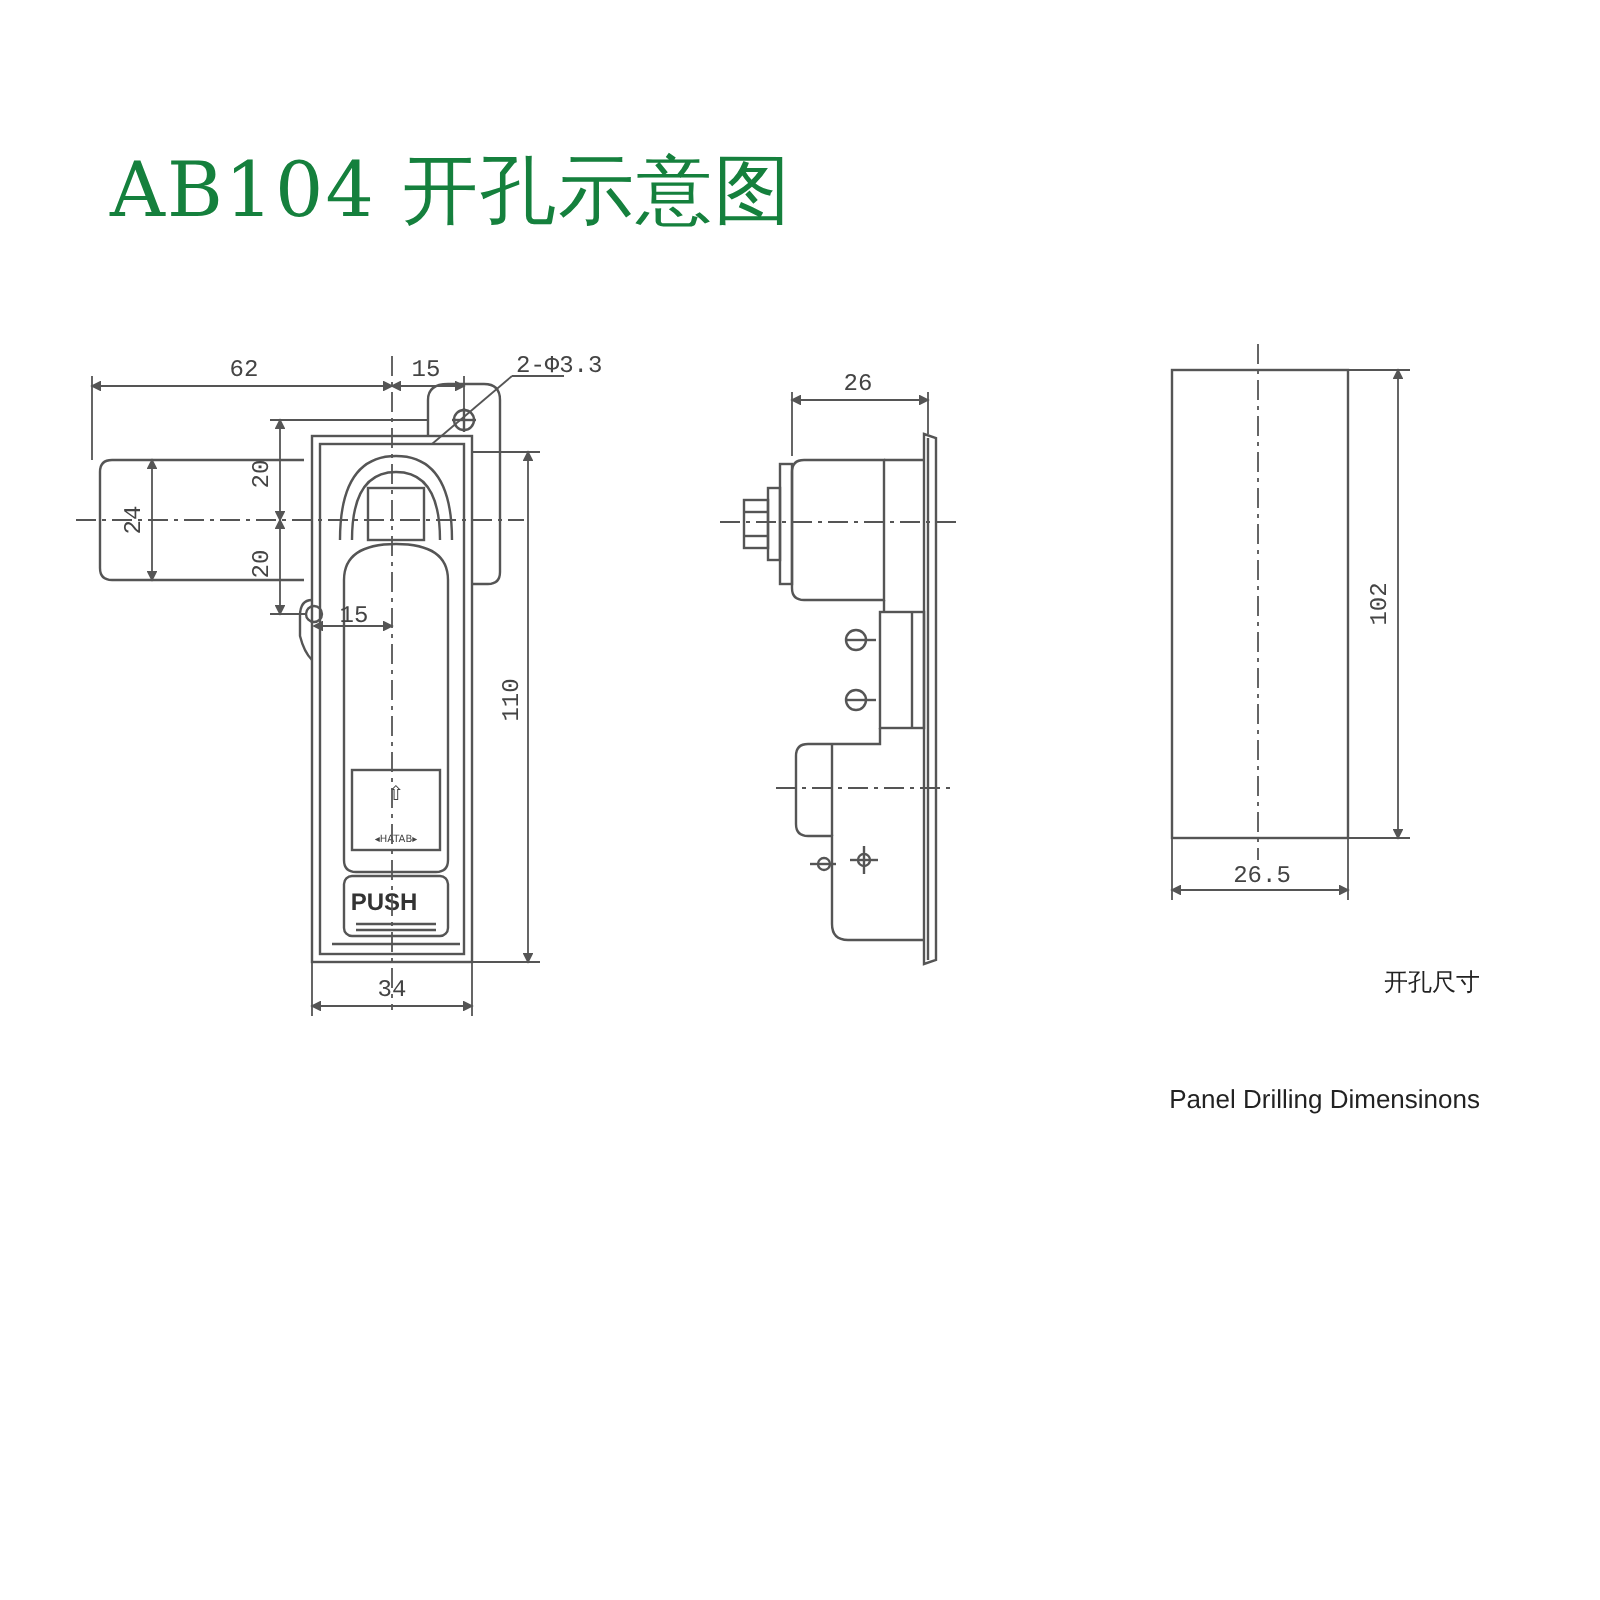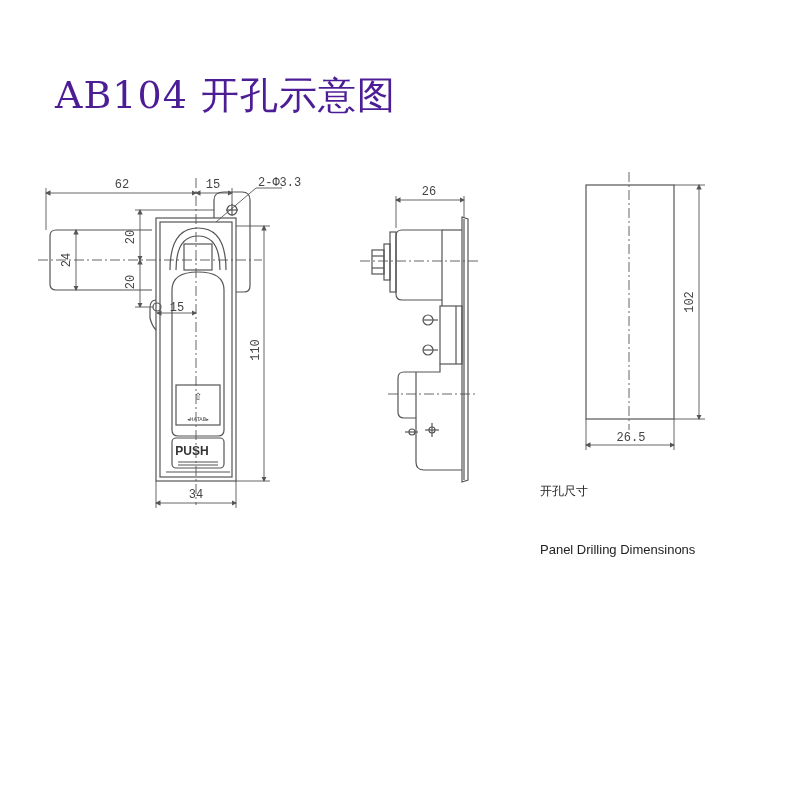--- a/index.html
+++ b/index.html
@@ -1,20 +1,20 @@
 <!DOCTYPE html>
 <html><head>
 <meta charset="utf-8">
 <style>
   html,body{margin:0;padding:0;background:#ffffff;}
   body{width:800px;height:800px;position:relative;overflow:hidden;font-family:"DejaVu Sans",sans-serif;}
-  .title{position:absolute;left:55px;top:70px;font-family:"DejaVu Serif",serif;font-size:38px;color:#4c1d95;letter-spacing:1px;white-space:nowrap;}
+  .title{position:absolute;left:55px;top:70px;font-family:"DejaVu Serif",serif;font-size:38px;color:#15803d;letter-spacing:1px;white-space:nowrap;}
   svg{position:absolute;left:0;top:0;}
   .dim{font-family:"Liberation Mono","DejaVu Sans Mono",monospace;font-size:12px;fill:#444;}
-  .caption{position:absolute;left:540px;width:200px;text-align:left;color:#222;}
+  .caption{position:absolute;left:540px;width:200px;text-align:right;color:#222;}
   .cap-cn{top:483px;font-size:12px;}
   .cap-en{top:502px;font-size:13px;font-family:"Liberation Sans",sans-serif;margin-top:40px;}
 </style>
 </head>
 <body>
 
 <div class="title">AB104 开孔示意图</div>
 
 <svg width="800" height="800" viewBox="0 0 800 800">
   <defs>

